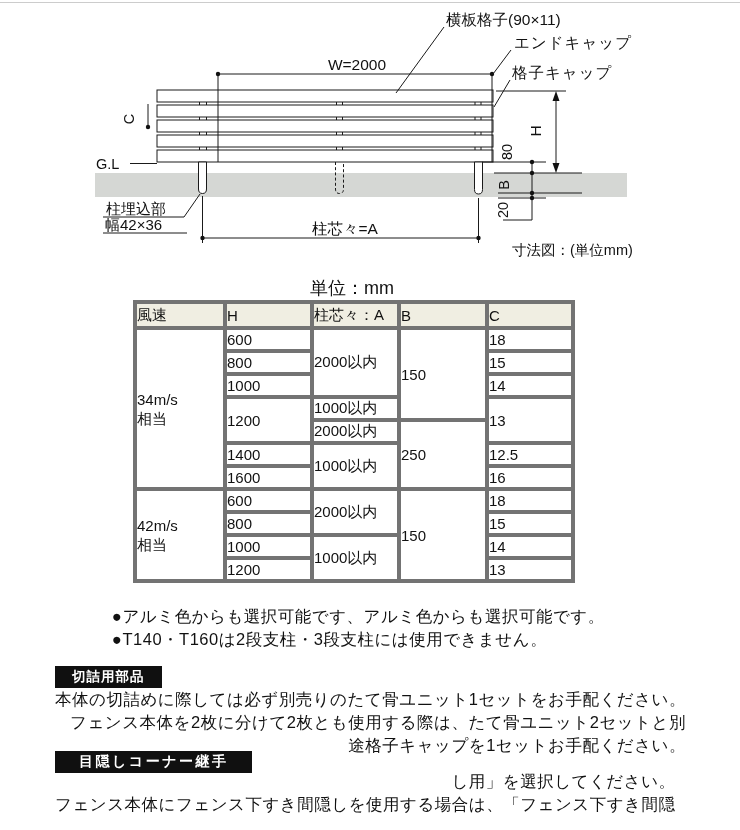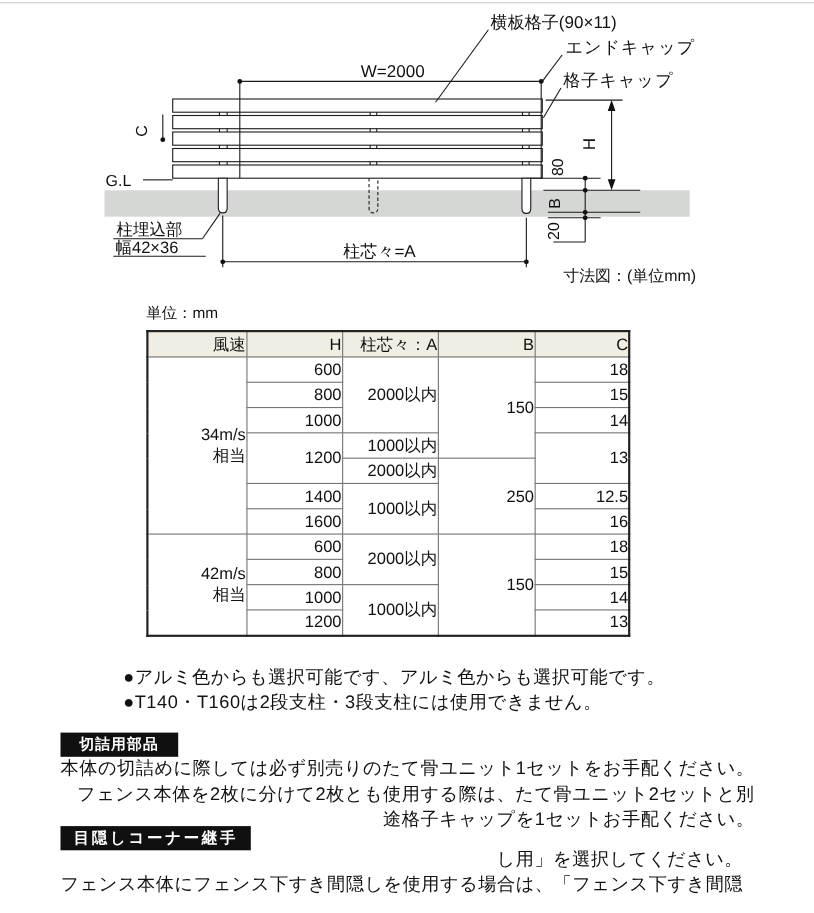--- a/index.html
+++ b/index.html
@@ -1,35 +1,35 @@
 <!DOCTYPE html>
 <html><head>
 <meta charset="utf-8">
 <style>
   html,body{margin:0;padding:0;background:#fff;}
   #page{position:relative;width:740px;height:830px;background:#ffffff;overflow:hidden;
         font-family:"Liberation Sans","DejaVu Sans",sans-serif;color:#1a1a1a;}
   .abs{position:absolute;}
   #top-rule{position:absolute;left:0;top:2px;width:740px;height:1px;background:#cccccc;}
   
-  #unit-label{left:133px;top:276px;width:438px;text-align:left;font-size:14px;color:#111;}
+  #unit-label{left:133px;top:276px;width:438px;text-align:center;font-size:18px;color:#111;}
   #spec-table{left:133px;top:300px;}
   #spec-table table{border-collapse:collapse;table-layout:fixed;width:438px;
         border:2px solid #222;}
-  #spec-table td,#spec-table th{border:1px solid #737373;text-align:right;vertical-align:middle;
+  #spec-table td,#spec-table th{border:4px solid #737373;text-align:left;vertical-align:middle;
         font-size:15px;font-weight:normal;padding:0;color:#111;}
   #spec-table th{background:#f0eee2;height:22px;}
   #spec-table tr{height:23px;}
   .wind{white-space:pre-line;line-height:19px;}
   
   #notes{left:112px;top:605px;font-size:16.5px;line-height:23px;letter-spacing:0.5px;color:#111;}
   
   .sec-title{background:#101010;color:#ffffff;display:inline-block;font-weight:bold;}
   #sec1-title{left:55px;top:666px;font-size:13.5px;padding:2px 17px;letter-spacing:1px;}
-  #sec2-title{left:55px;top:751px;font-size:14px;padding:2px 12px;letter-spacing:2.5px;}
+  #sec2-title{left:55px;top:751px;font-size:14px;padding:2px 24px;letter-spacing:2.5px;}
   .sec-body{font-size:16.5px;line-height:23px;letter-spacing:0.5px;color:#111;text-align:right;}
   #sec1-body{left:55px;top:688px;}
   #sec2-body{left:55px;top:770px;line-height:22.5px;}
   
   svg text{font-family:"Liberation Sans","DejaVu Sans",sans-serif;fill:#111;}
 </style>
 </head>
 <body>
 
 <div id="page">

